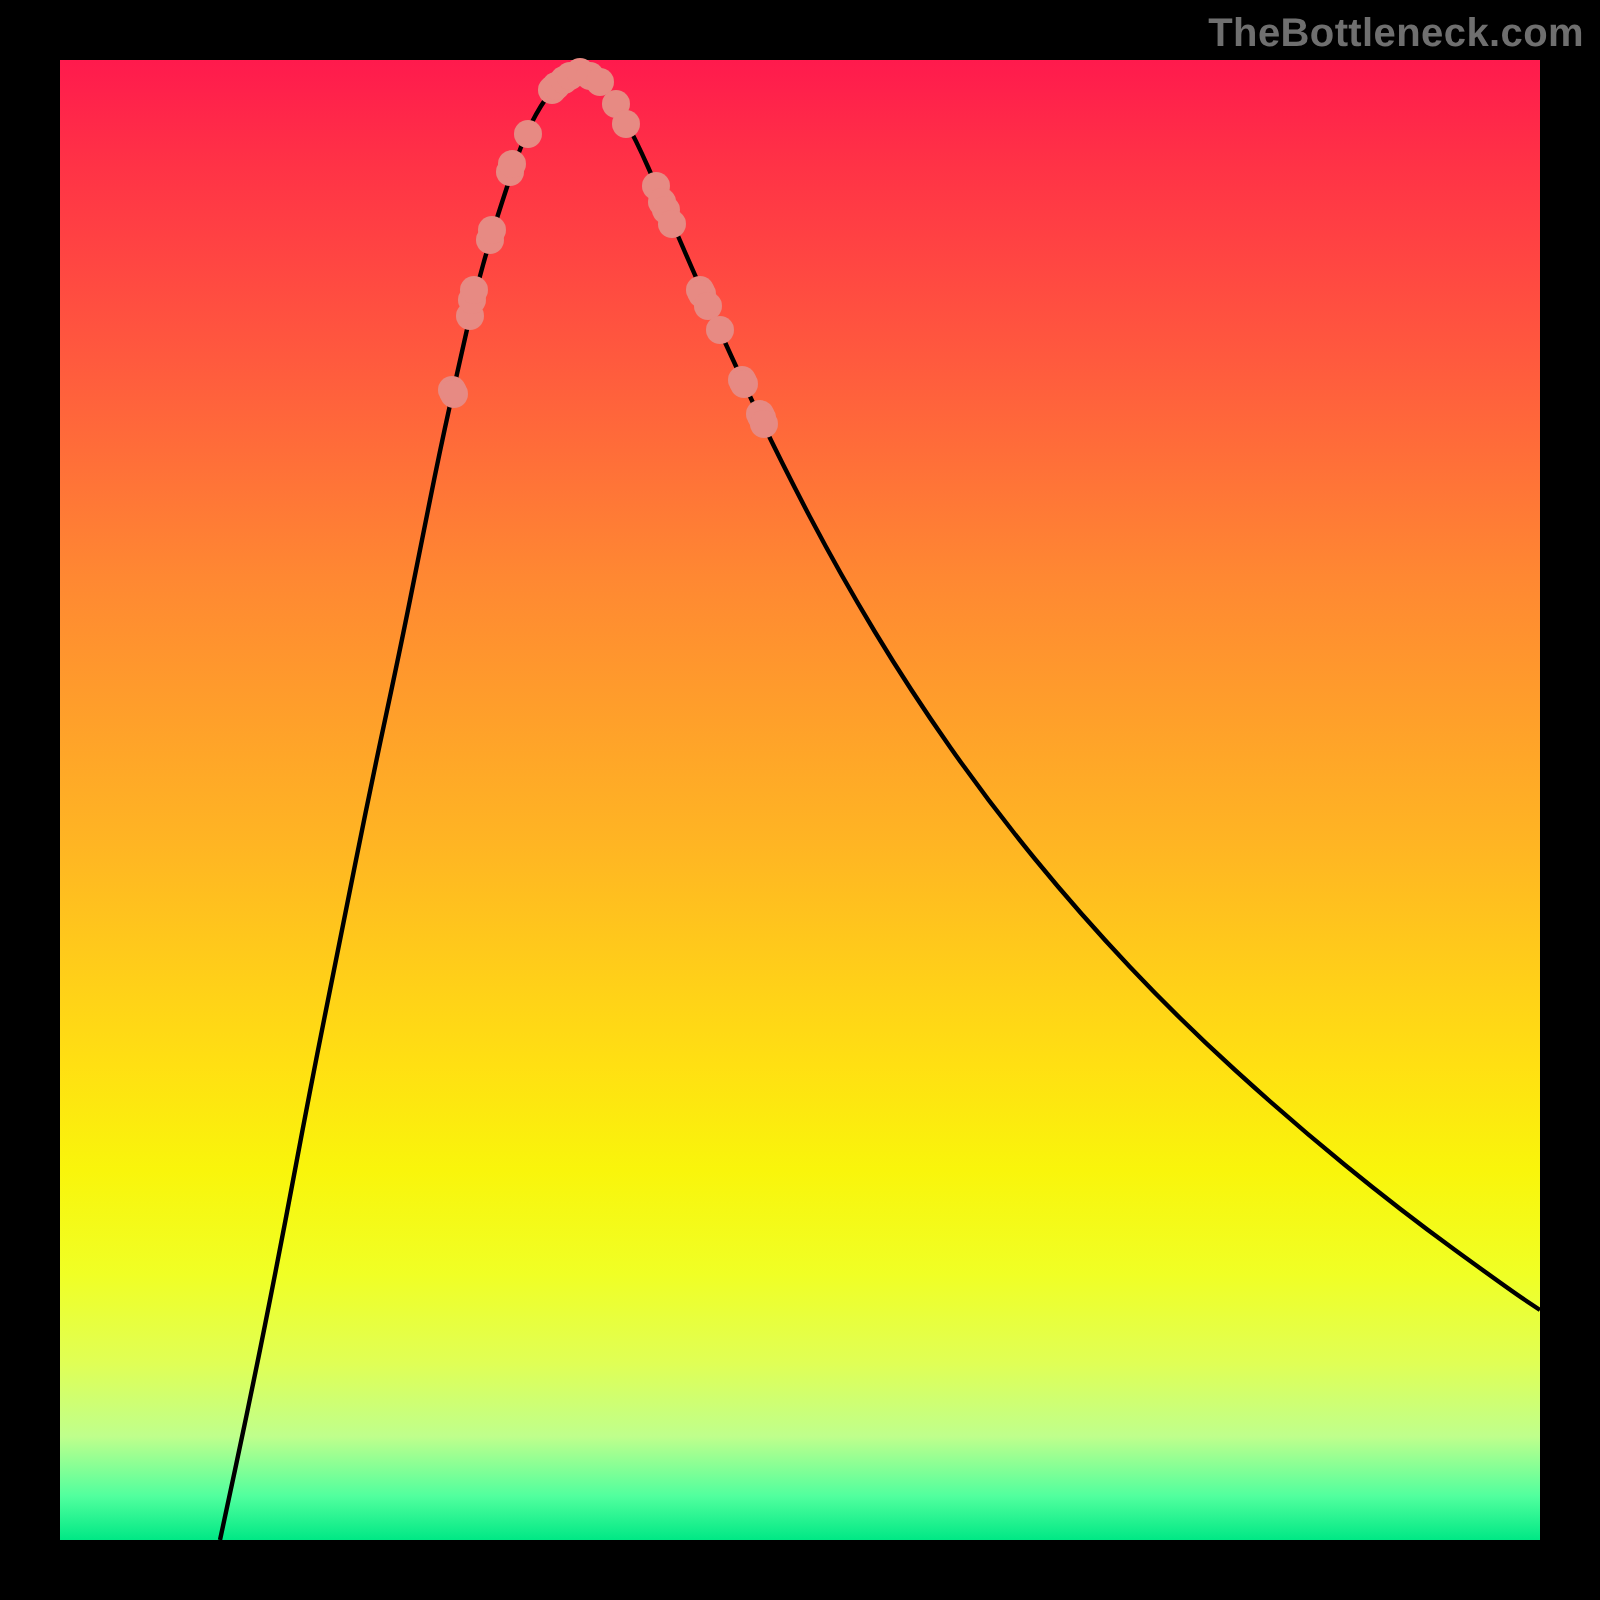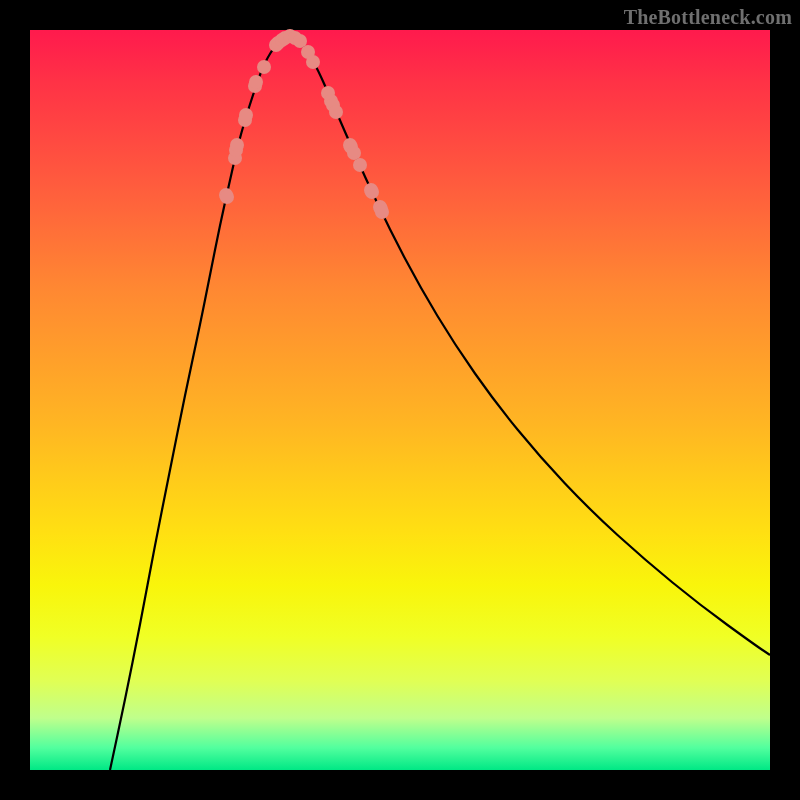--- a/index.html
+++ b/index.html
@@ -34,21 +34,21 @@
       #e0ff55 88%,
       #bfff8c 93%,
       #52ff9e 97%,
       #00e885 100%
     );
   }
   .watermark {
     position: absolute;
     top: 6px;
     right: 8px;
-    font-family: Liberation Serif, serif;
+    font-family: Liberation Sans, sans-serif;
     font-size: 20px;
     font-weight: 600;
     color: #6f6f6f;
     letter-spacing: 0.2px;
   }
   svg {
     position: absolute;
     left: 0;
     top: 0;
   }

